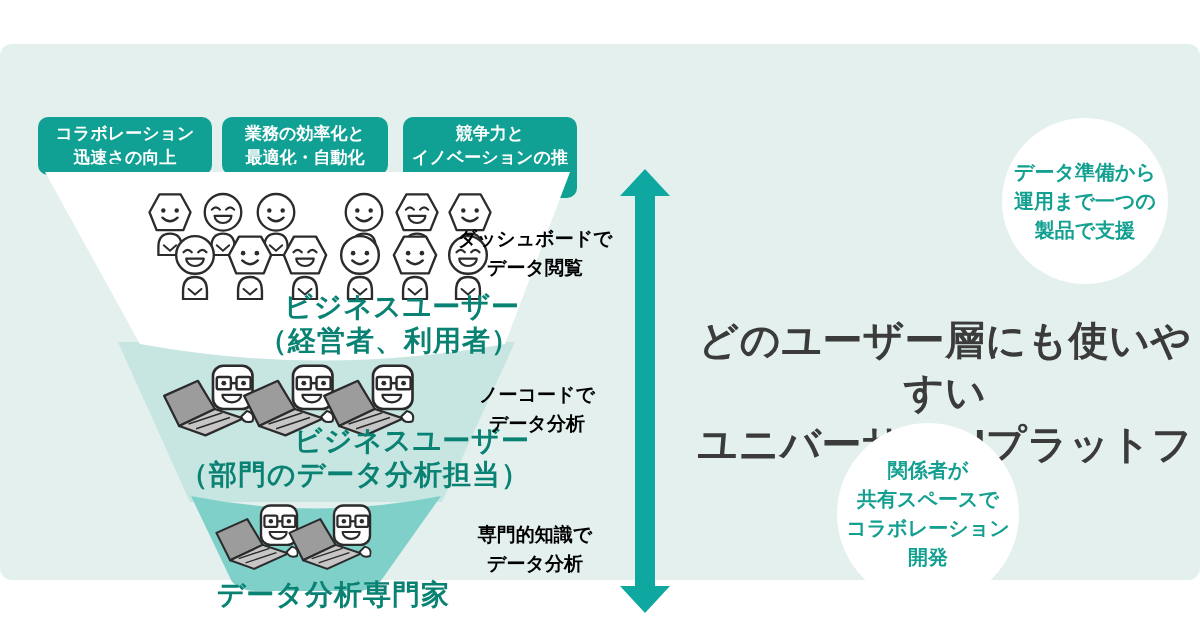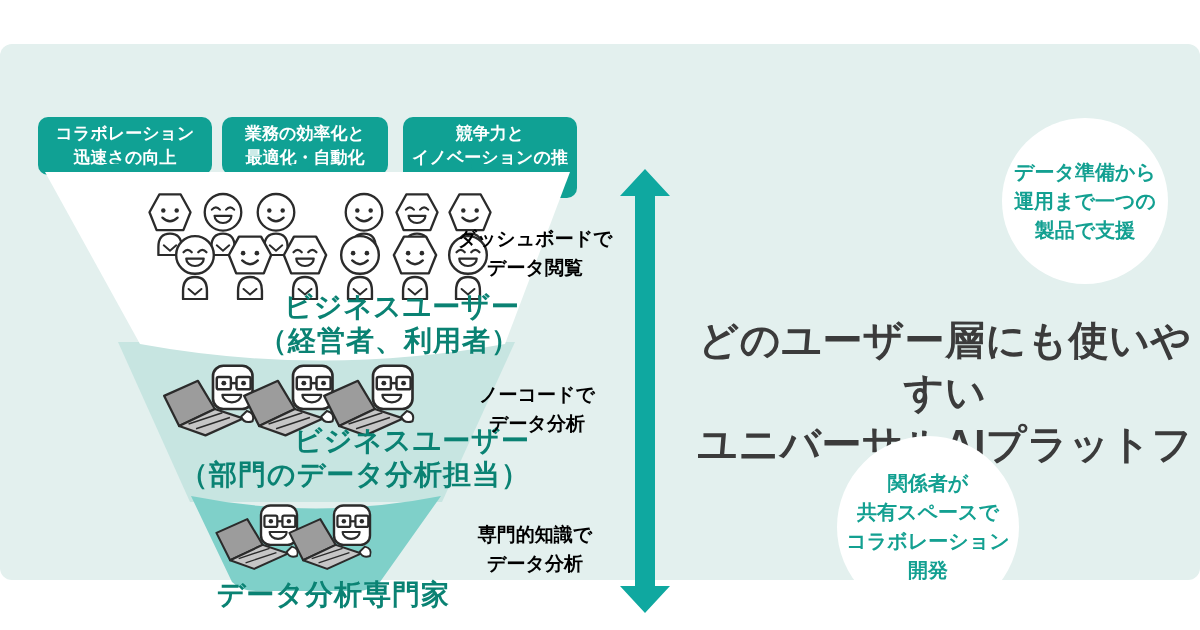--- a/index.html
+++ b/index.html
@@ -39,21 +39,21 @@
   }
 
   
   .feature-circle{
     position:absolute;background:#ffffff;border-radius:50%;
     display:flex;align-items:center;justify-content:center;text-align:center;
     color:#13a091;font-size:20px;line-height:1.45;
   }
   .c1{left:717px;top:84px;width:162px;height:162px;}
   .c2{left:1002px;top:74px;width:166px;height:166px;}
-  .c3{left:837px;top:392px;width:182px;height:182px;}
+  .c3{left:837px;top:379px;width:182px;height:182px;}
 
   svg{display:block;}
 </style>
 </head>
 <body>
 
 <div class="stage">
   <div class="panel">
 
     <svg width="0" height="0" aria-hidden="true">

